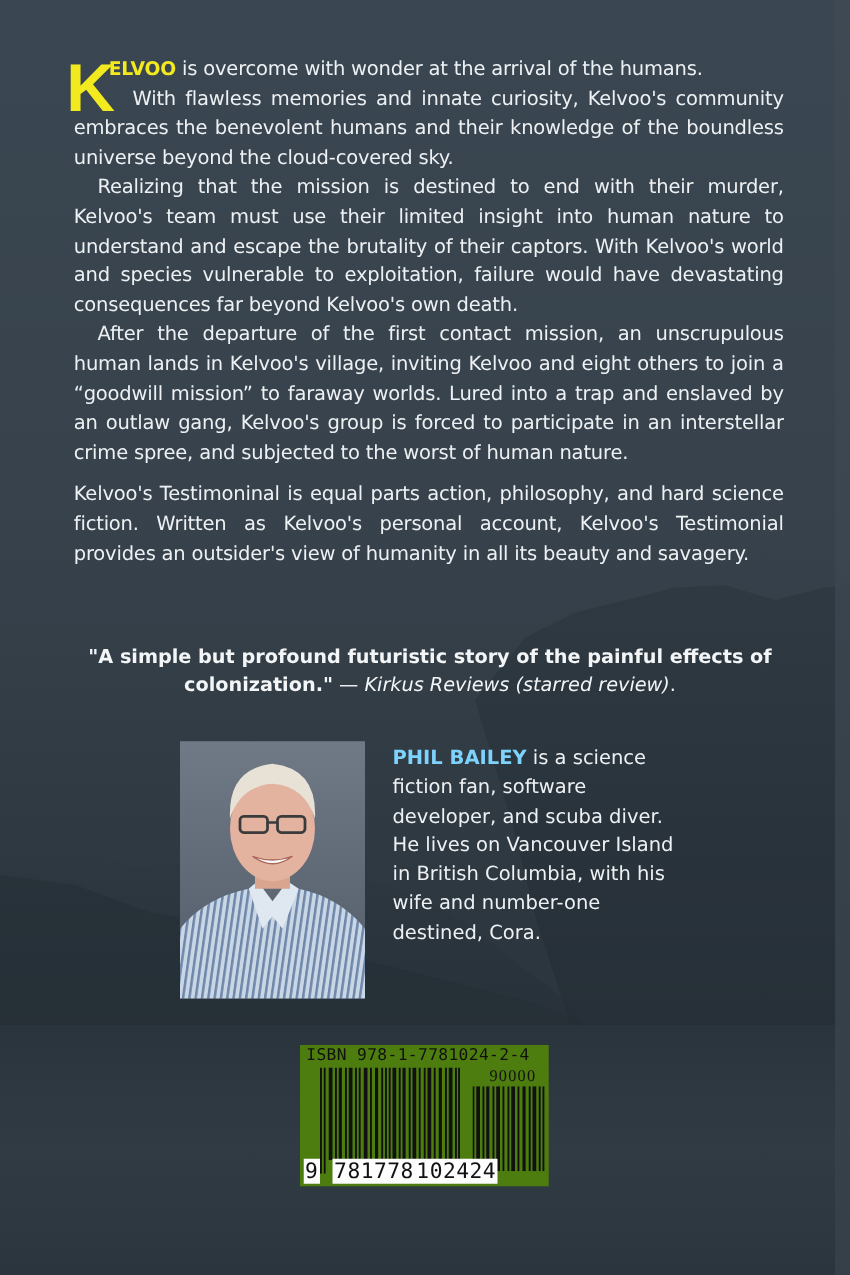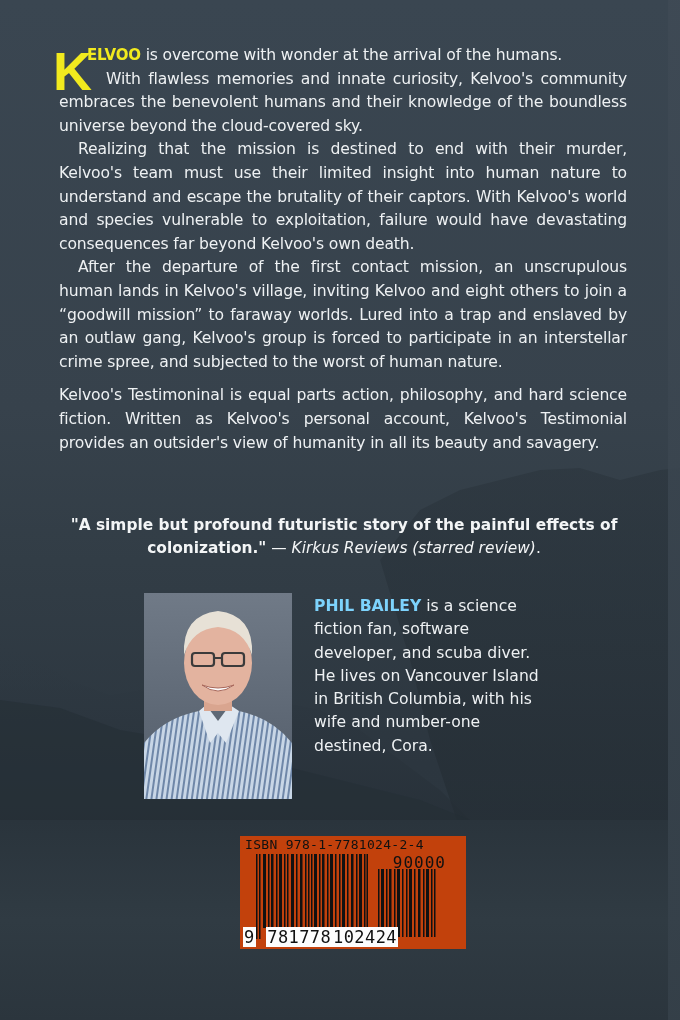--- a/index.html
+++ b/index.html
@@ -34,24 +34,24 @@
   .quote .q-src { font-style: italic; font-weight: 400; }
 
   .photo { position: absolute; left: 144px; top: 593px; width: 148px; height: 206px; overflow: hidden;
     background: linear-gradient(180deg, #707a87 0%, #5e6875 60%, #545e6b 100%); }
   .photo svg { display: block; }
 
   .bio { position: absolute; left: 314px; top: 595px; width: 230px;
     font-size: 15.6px; line-height: 23.3px; color: #eef1f3; }
   .bio .name { color: #7dd3fc; font-weight: 700; }
 
-  .barcode { position: absolute; left: 240px; top: 836px; width: 226px; height: 113px;
-    background: #c2410c; color: #111; font-family: "DejaVu Sans Mono", "Liberation Mono", monospace; }
+  .barcode { position: absolute; left: 240px; top: 836px; width: 199px; height: 113px;
+    background: #4d7c0f; color: #111; font-family: "DejaVu Sans Mono", "Liberation Mono", monospace; }
   .isbn-line { position: absolute; left: 5px; top: 1px; font-size: 13px; letter-spacing: 0.3px; white-space: nowrap; }
-  .price-line { position: absolute; right: 20px; top: 17px; font-size: 16px; letter-spacing: 1px; }
+  .price-line { position: absolute; right: 10px; top: 17px; font-size: 13px; letter-spacing: 1px; font-family: Liberation Serif, serif; }
   .bars-main { position: absolute; left: 16px; top: 18px; width: 112px; height: 85px; }
   .bars-addon { position: absolute; left: 138px; top: 33px; width: 58px; height: 68px; }
   .ean-digits { position: absolute; left: 3px; top: 91px; font-size: 17px; letter-spacing: 0.4px; background: transparent; }
   .ean-digits span { background: #fdfdfd; padding: 0 1px; }
 </style>
 </head>
 <body>
 
 <div class="cover">
   <svg class="mountains" viewBox="0 0 680 420" preserveAspectRatio="none">

